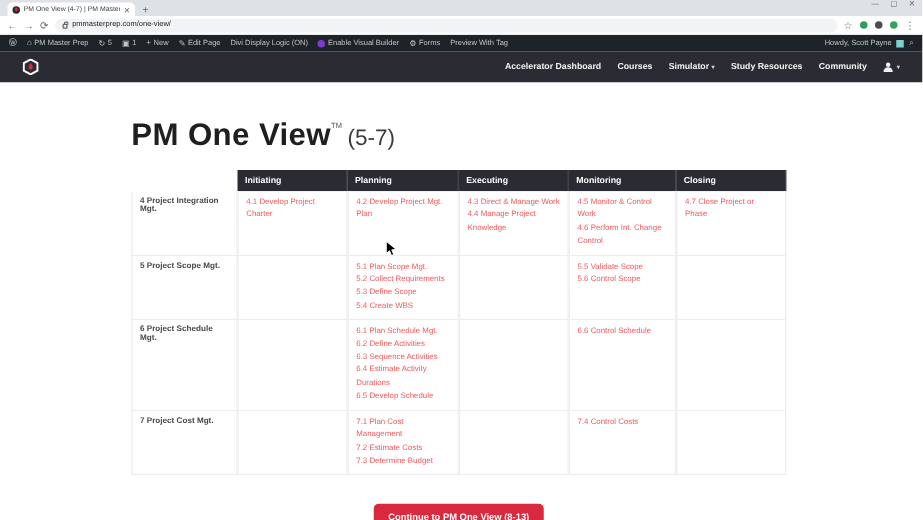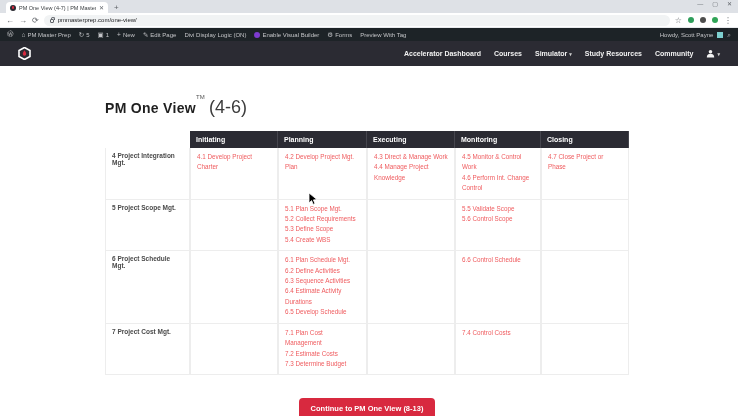--- a/index.html
+++ b/index.html
@@ -41,21 +41,21 @@
   .logo-hex { width:13px; height:13px; position:relative; }
   .logo-hex svg { display:block; }
   .sitenav { margin-left:auto; display:flex; align-items:center; gap:13px; color:#f2f2f2; font-size:7px; font-weight:bold; }
   .nav-item { display:flex; align-items:center; gap:2px; }
   .chev { font-size:5px; color:#cfcfcf; }
   .person-svg { display:block; }
 
   
   .content { flex:1; background:#fff; padding:28px 0 0 105px; position:relative; }
   .pagetitle { color:#1f1f1f; margin-bottom:13px; }
-  .pt-main { font-size:14px; font-weight:bold; letter-spacing:0.3px; }
+  .pt-main { font-size:25px; font-weight:bold; letter-spacing:0.3px; }
   .pt-tm { font-size:6px; vertical-align:14px; font-weight:normal; color:#555; }
   .pt-suffix { font-size:18px; font-weight:normal; color:#3c3c3c; }
 
   .pmtable { width:524px; font-size:6.3px; }
   .tr { display:grid; grid-template-columns:85px 88px 89px 88px 86px 88px; }
   .th { background:#2b2b33; color:#fff; font-weight:bold; font-size:7px; padding:5px 6px; border-right:1px solid #45454d; }
   .th.empty { background:transparent; border:none; }
   .td { background:#fff; border:1px solid #ededed; border-top:none; padding:4px 6px 5px 6px; }
   .tr.body-row + .tr.body-row .td { border-top:none; }
   .td.label { font-weight:bold; color:#4a4a4a; font-size:6.5px; }
@@ -164,21 +164,21 @@
           <path d="M0.8 8.5 A3.7 3.7 0 0 1 8.2 8.5 Z" fill="#f2f2f2"></path>
         </svg>
         <span class="chev">▾</span>
       </span>
     </div>
   </div>
 
   <div class="content">
     <div class="pagetitle">
       <span class="pt-main">PM One View</span><span class="pt-tm">TM</span>
-      <span class="pt-suffix">(4-6)</span>
+      <span class="pt-suffix">(5-7)</span>
     </div>
 
     <div class="pmtable">
         <div class="tr">
           <div class="th empty"></div>
           <div class="th">Initiating</div>
           <div class="th">Planning</div>
           <div class="th">Executing</div>
           <div class="th">Monitoring</div>
           <div class="th">Closing</div>

